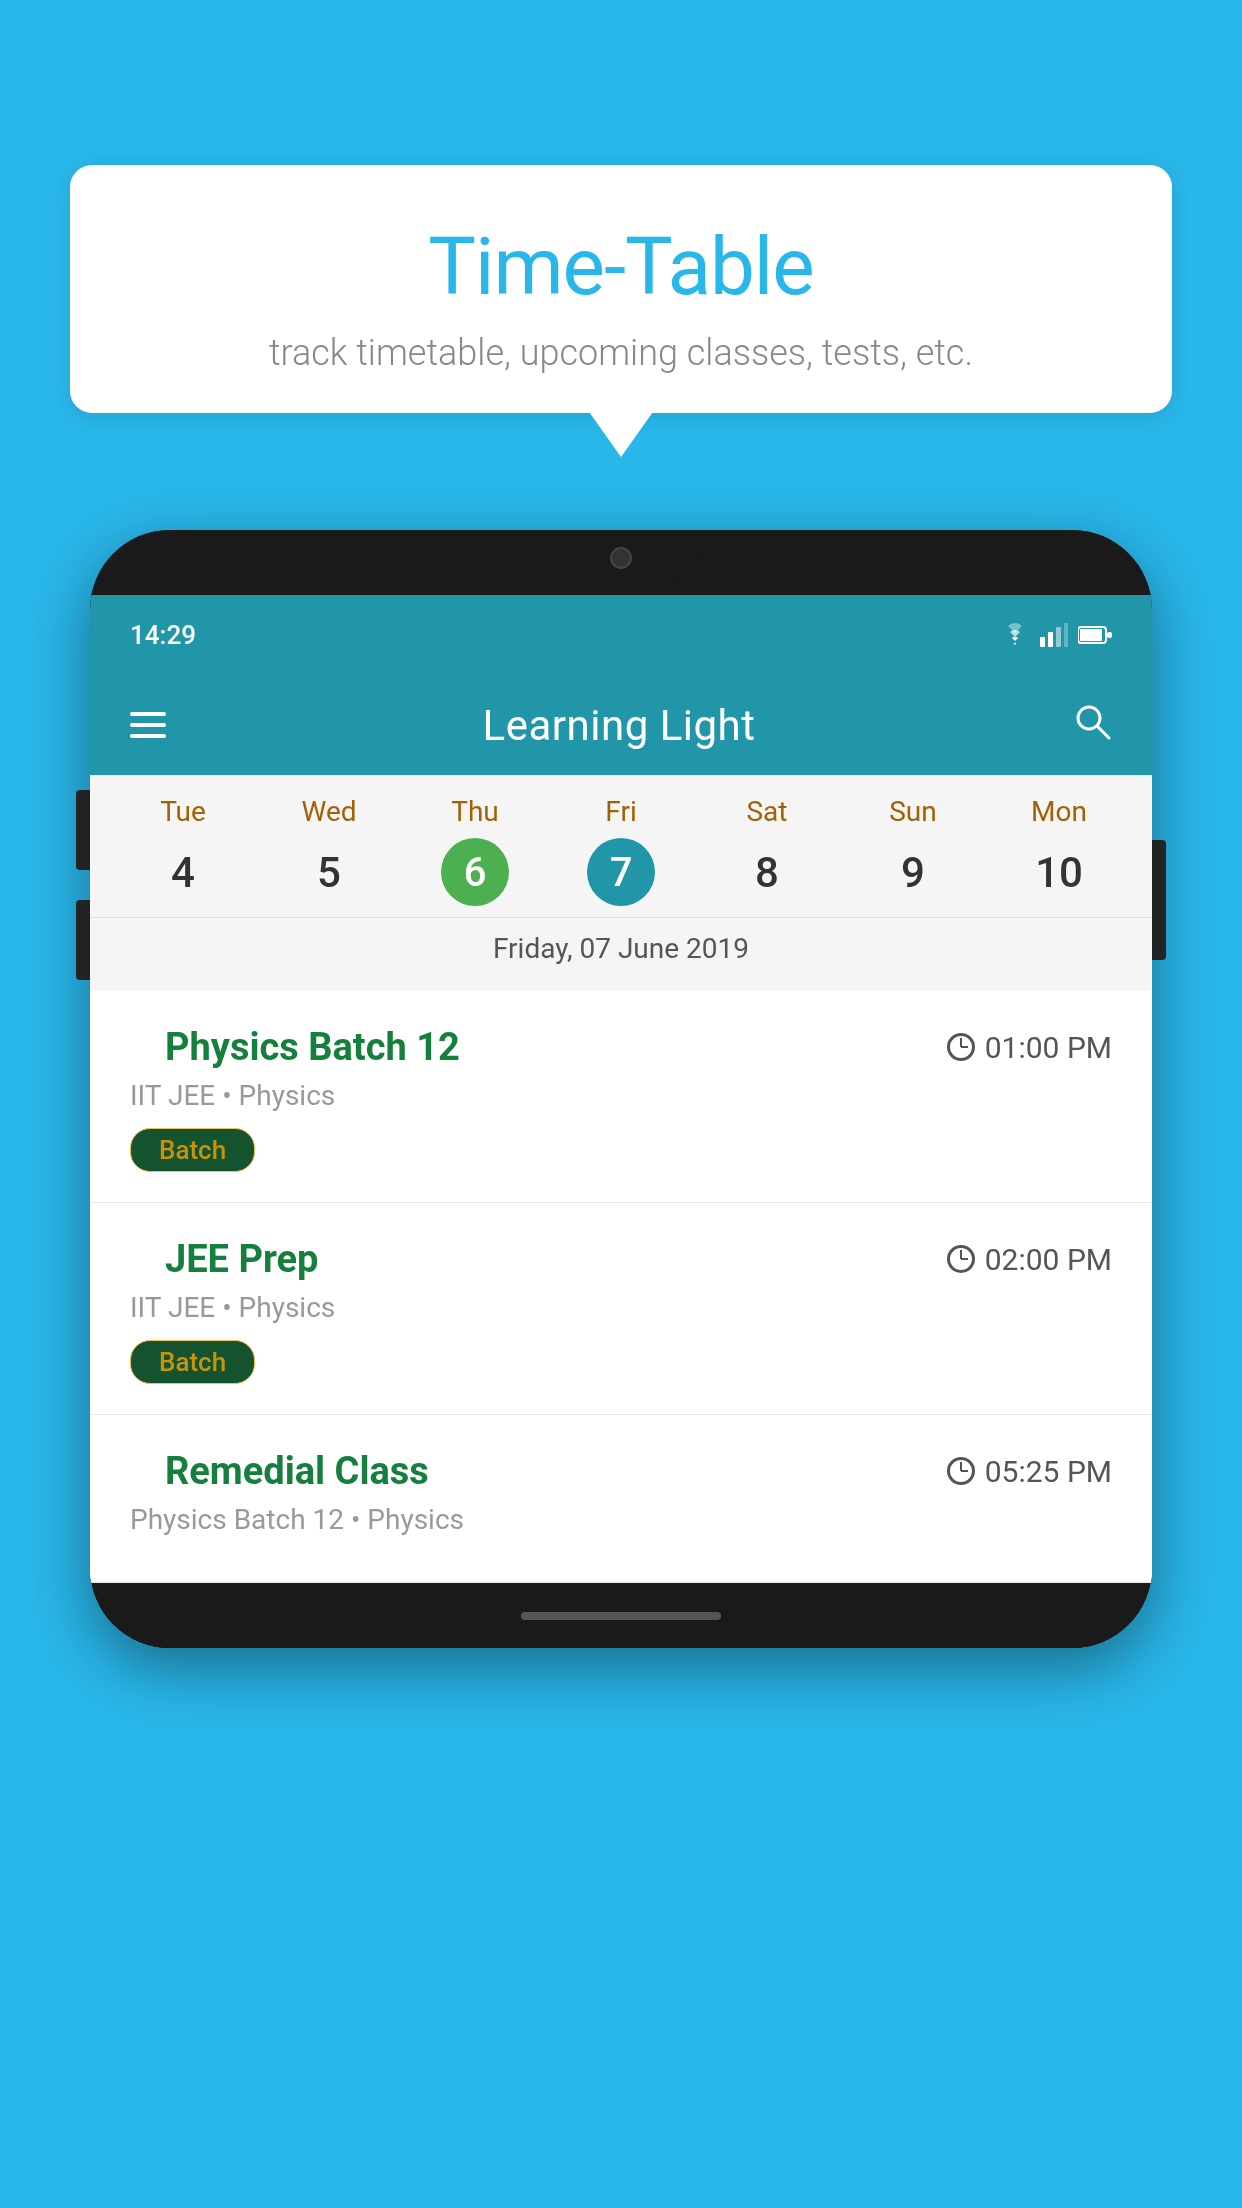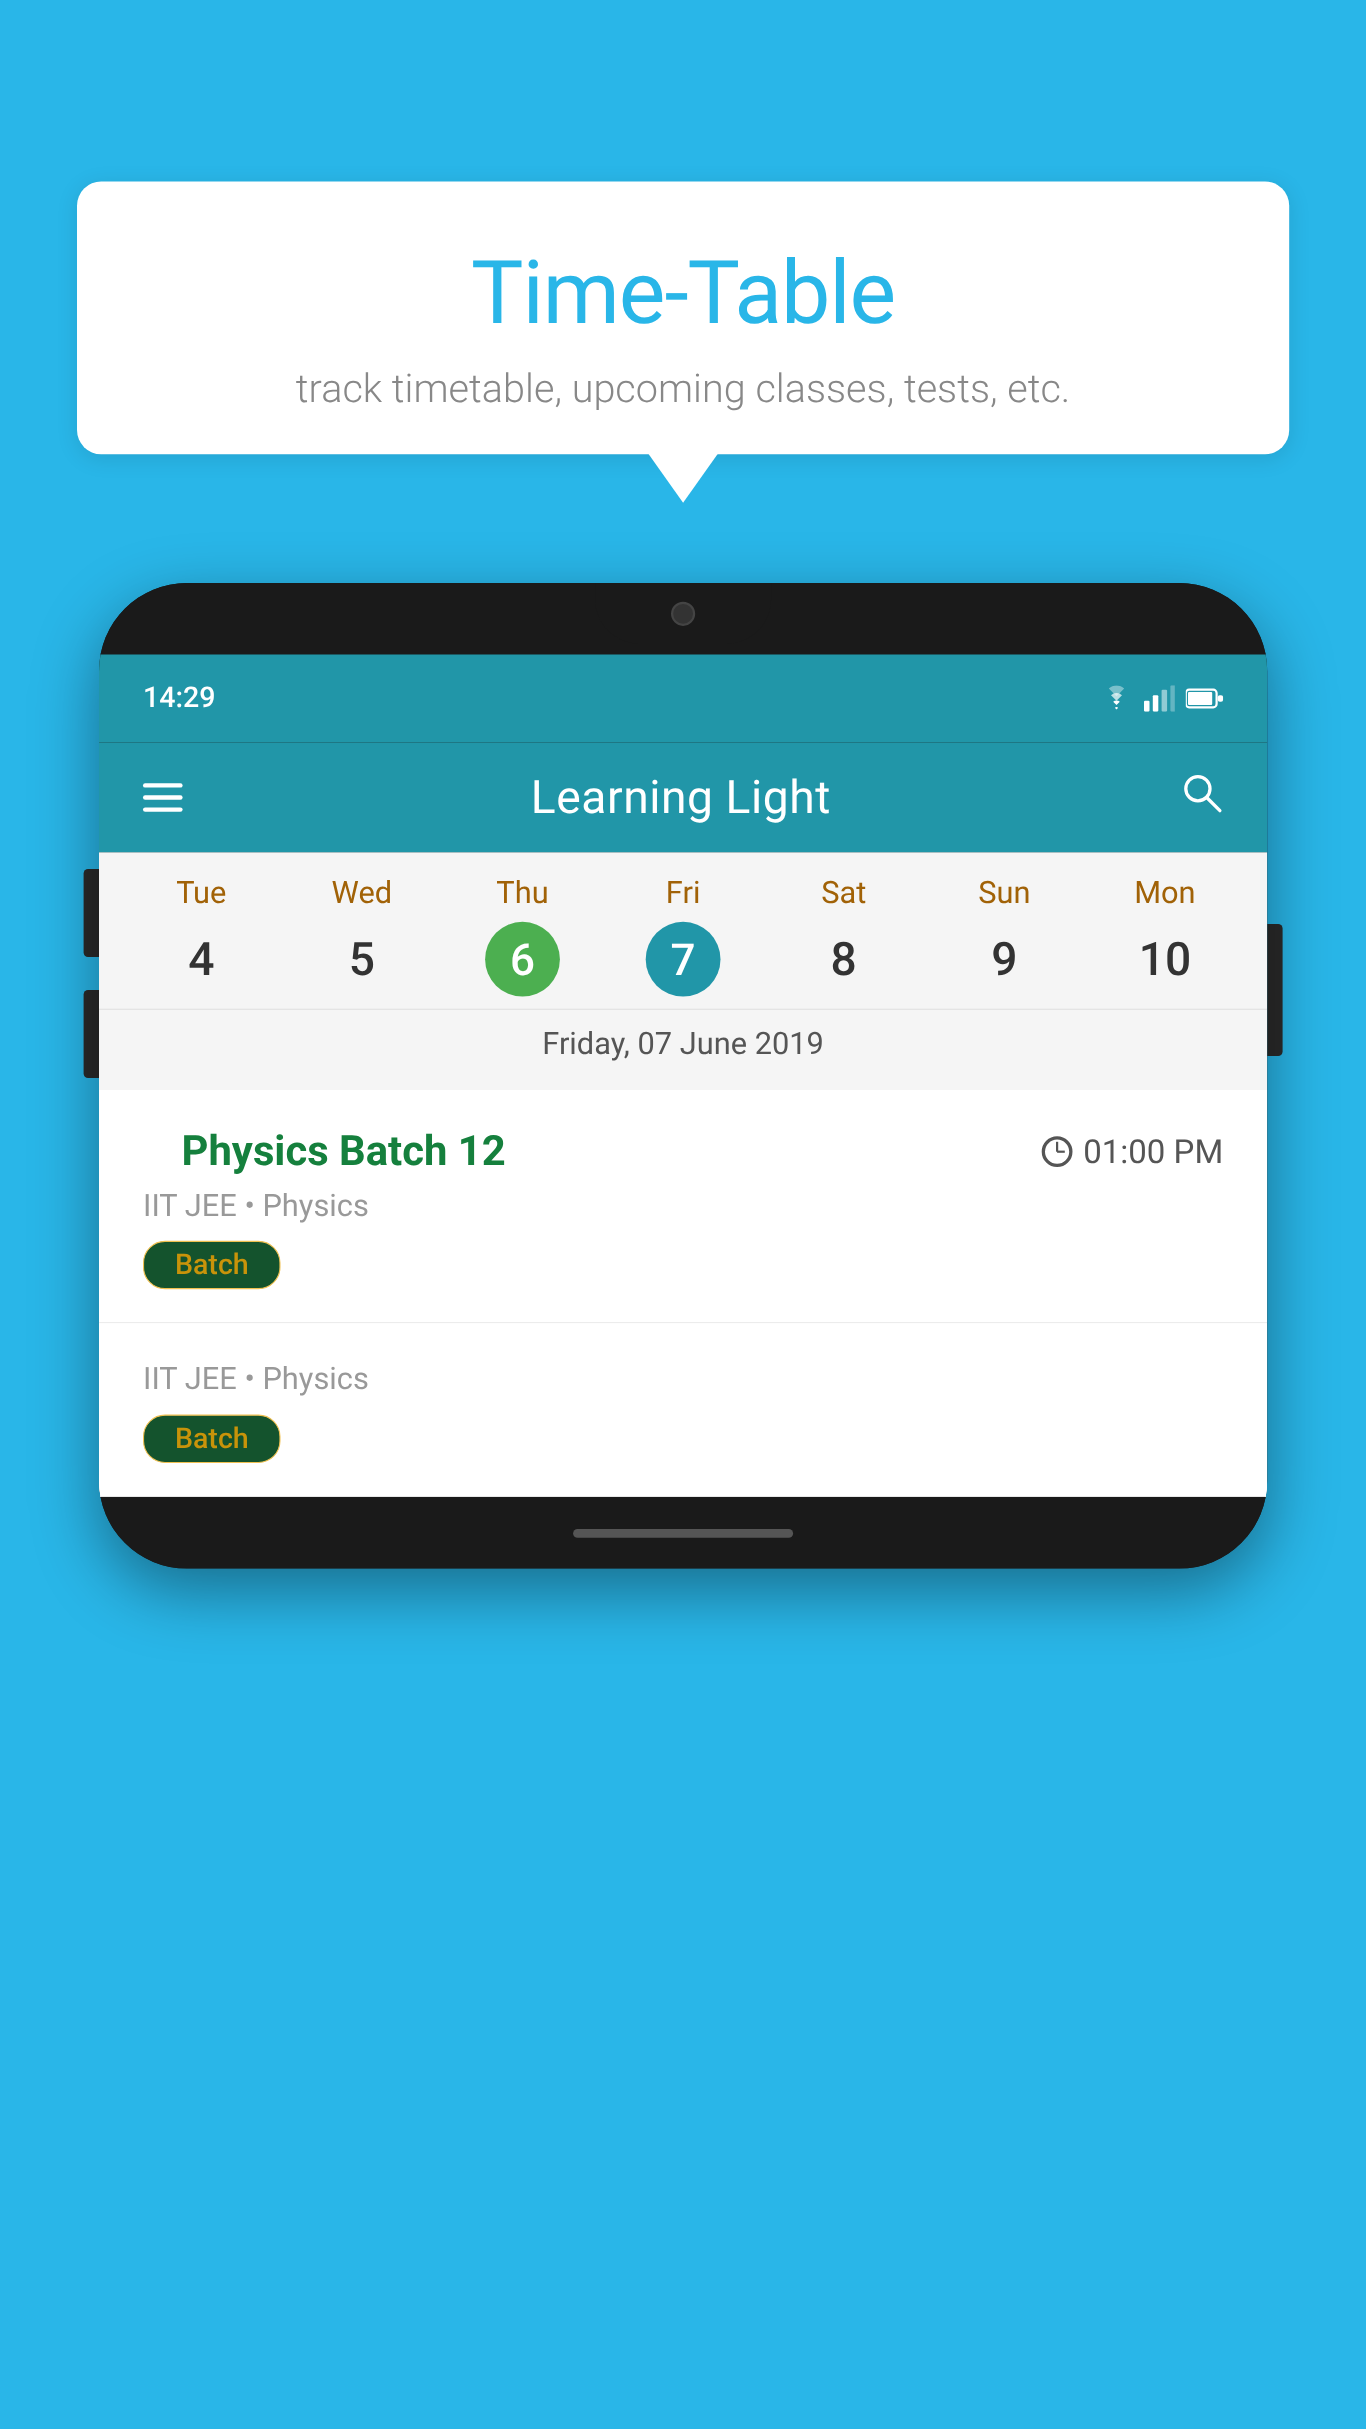--- a/index.html
+++ b/index.html
@@ -476,24 +476,41 @@
               <div class="schedule-item-time">
                 <div class="clock-icon"></div>
                 <span>01:00 PM</span>
               </div>
             </div>
             <div class="schedule-item-subtitle">IIT JEE • Physics</div>
             <span class="batch-tag">Batch</span>
           </div>
 
           <div class="schedule-item">
+            <div class="schedule-item-header">
+              <div class="schedule-item-title">JEE Prep</div>
+              <div class="schedule-item-time">
+                <div class="clock-icon"></div>
+                <span>02:00 PM</span>
+              </div>
+            </div>
             <div class="schedule-item-subtitle">IIT JEE • Physics</div>
             <span class="batch-tag">Batch</span>
           </div>
 
+          <div class="schedule-item">
+            <div class="schedule-item-header">
+              <div class="schedule-item-title">Remedial Class</div>
+              <div class="schedule-item-time">
+                <div class="clock-icon"></div>
+                <span>05:25 PM</span>
+              </div>
+            </div>
+            <div class="schedule-item-subtitle">Physics Batch 12 • Physics</div>
+          </div>
 
         </div>
       </div>
 
       <div class="phone-frame-bottom">
         <div class="home-bar"></div>
       </div>
 
     </div>
   </div>

